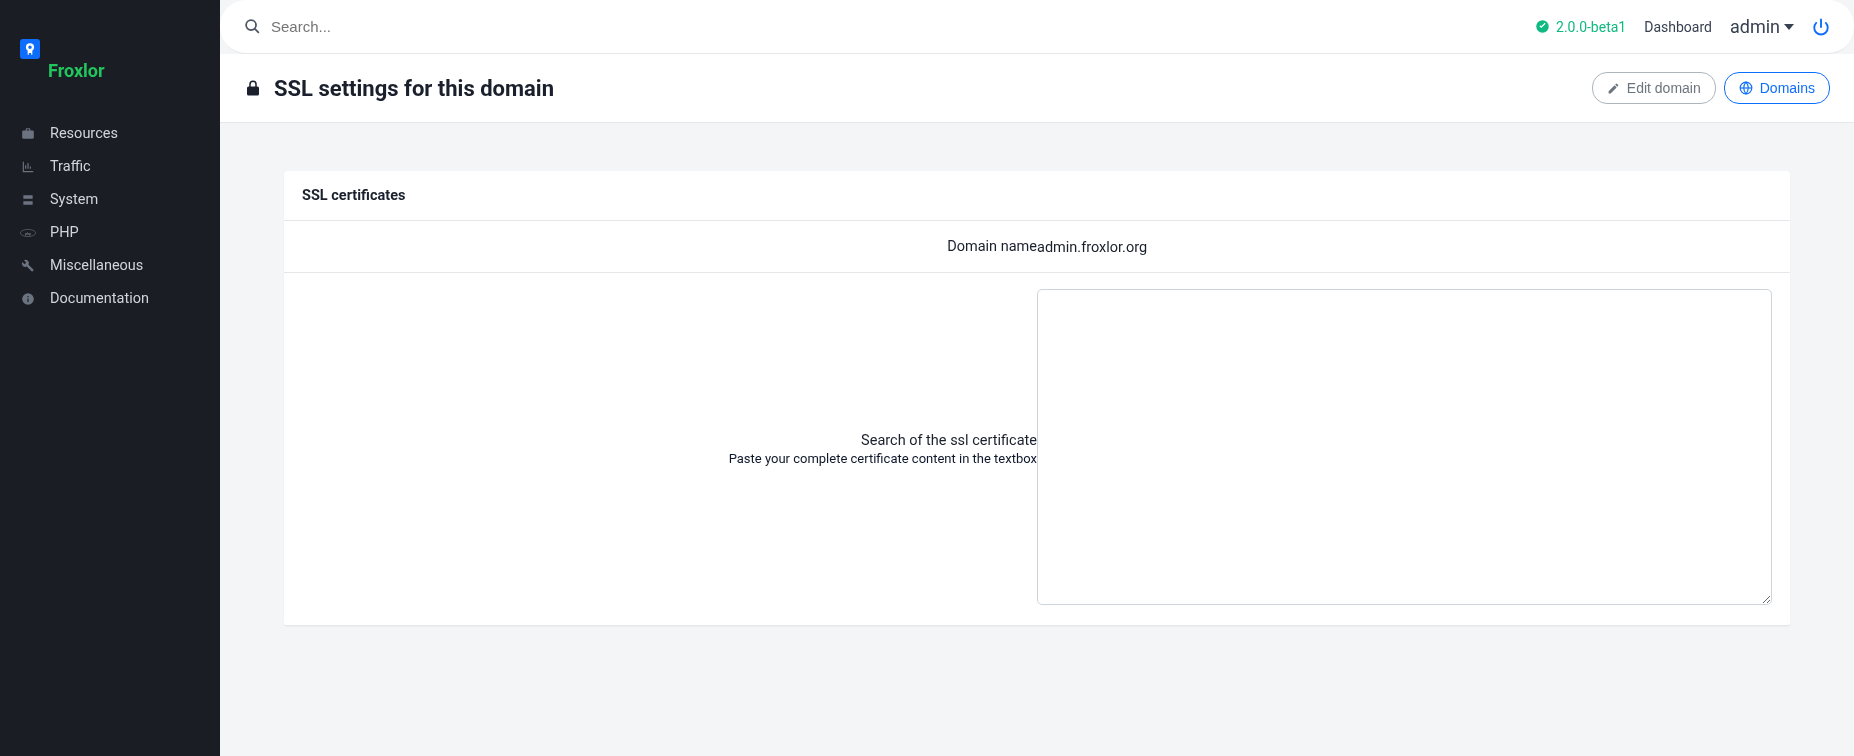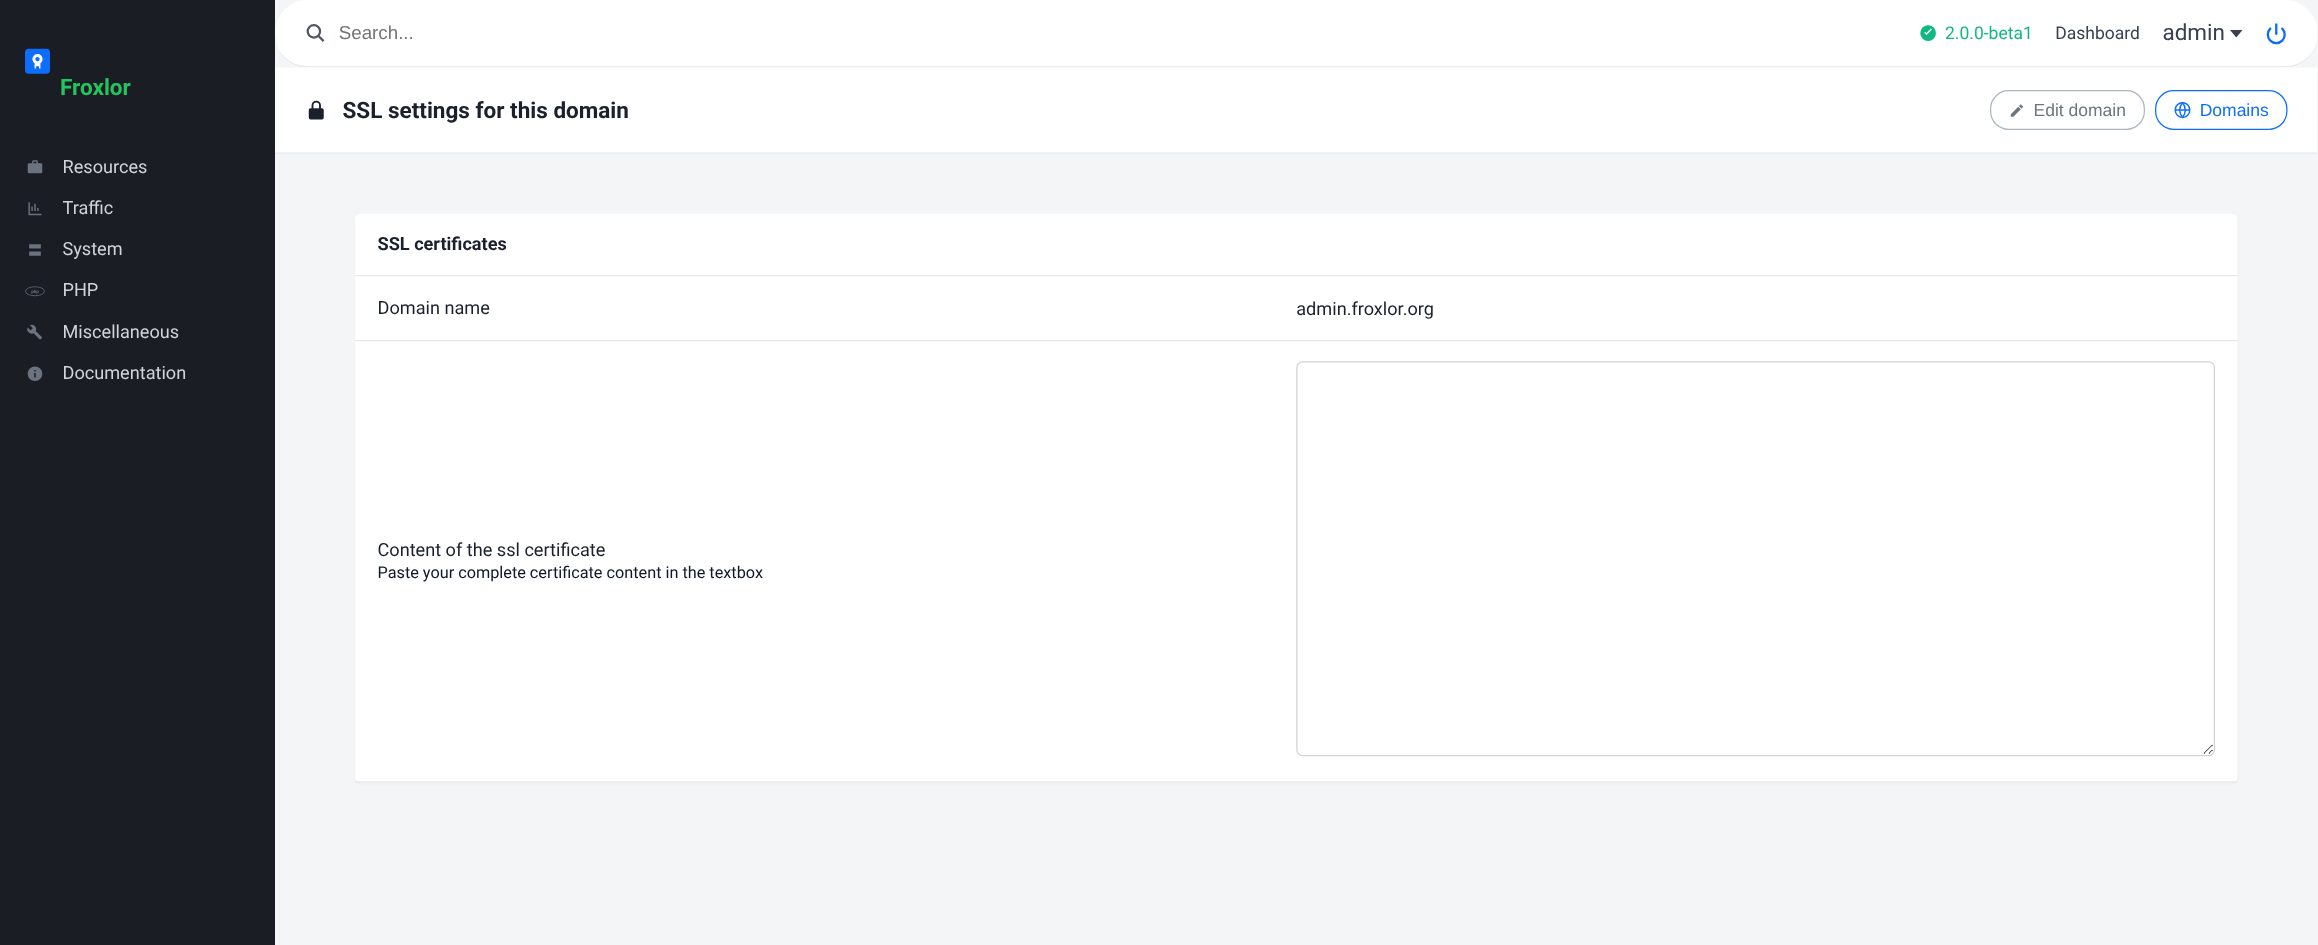--- a/index.html
+++ b/index.html
@@ -131,21 +131,21 @@
       align-items: center;
       justify-content: space-between;
       border-bottom: 1px solid #e5e7eb;
     }
     .page-title-wrap {
       display: flex;
       align-items: center;
       gap: 12px;
     }
     .page-title {
-      font-size: 18px;
+      font-size: 22px;
       font-weight: 700;
       color: #1a202c;
     }
     .header-actions {
       display: flex;
       gap: 8px;
     }
     .btn {
       padding: 7px 14px;
       font-size: 14px;
@@ -181,20 +181,21 @@
     .form-row {
       display: flex;
       border-bottom: 1px solid #e5e7eb;
       padding: 16px 18px;
     }
     .form-label-col {
       width: 50%;
       display: flex;
       flex-direction: column;
       justify-content: center;
+      text-align: right;
     }
     .form-value-col {
       width: 50%;
     }
     .form-label {
       font-size: 14.5px;
       color: #1a202c;
     }
     .form-help {
       font-size: 13px;
@@ -358,21 +359,21 @@
       <div class="form-row">
         <div class="form-label-col">
           <span class="form-label">Domain name</span>
         </div>
         <div class="form-value-col">
           <span class="form-value">admin.froxlor.org</span>
         </div>
       </div>
       <div class="form-row">
         <div class="form-label-col">
-          <span class="form-label">Content of the ssl certificate</span>
+          <span class="form-label">Search of the ssl certificate</span>
           <span class="form-help">Paste your complete certificate content in the textbox</span>
         </div>
         <div class="form-value-col">
           <textarea class="textarea" style=""></textarea>
         </div>
       </div>
     </div>
   </div>
 </div>
 

